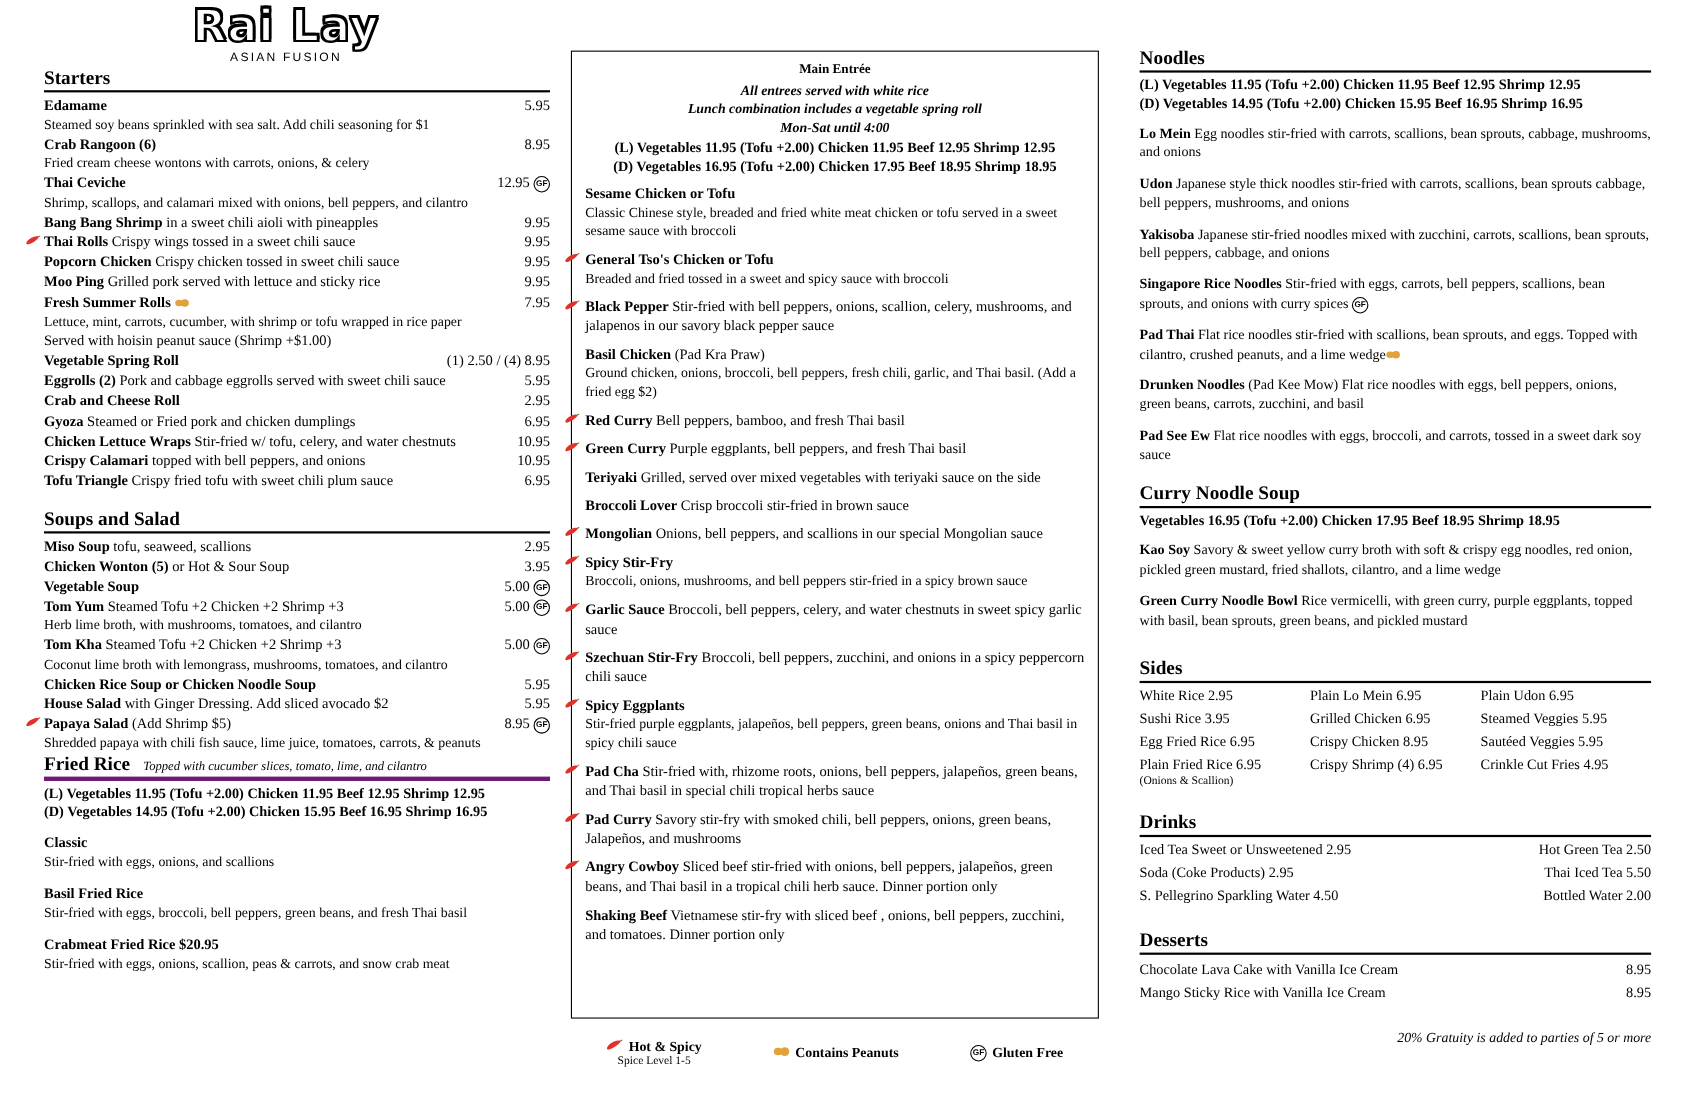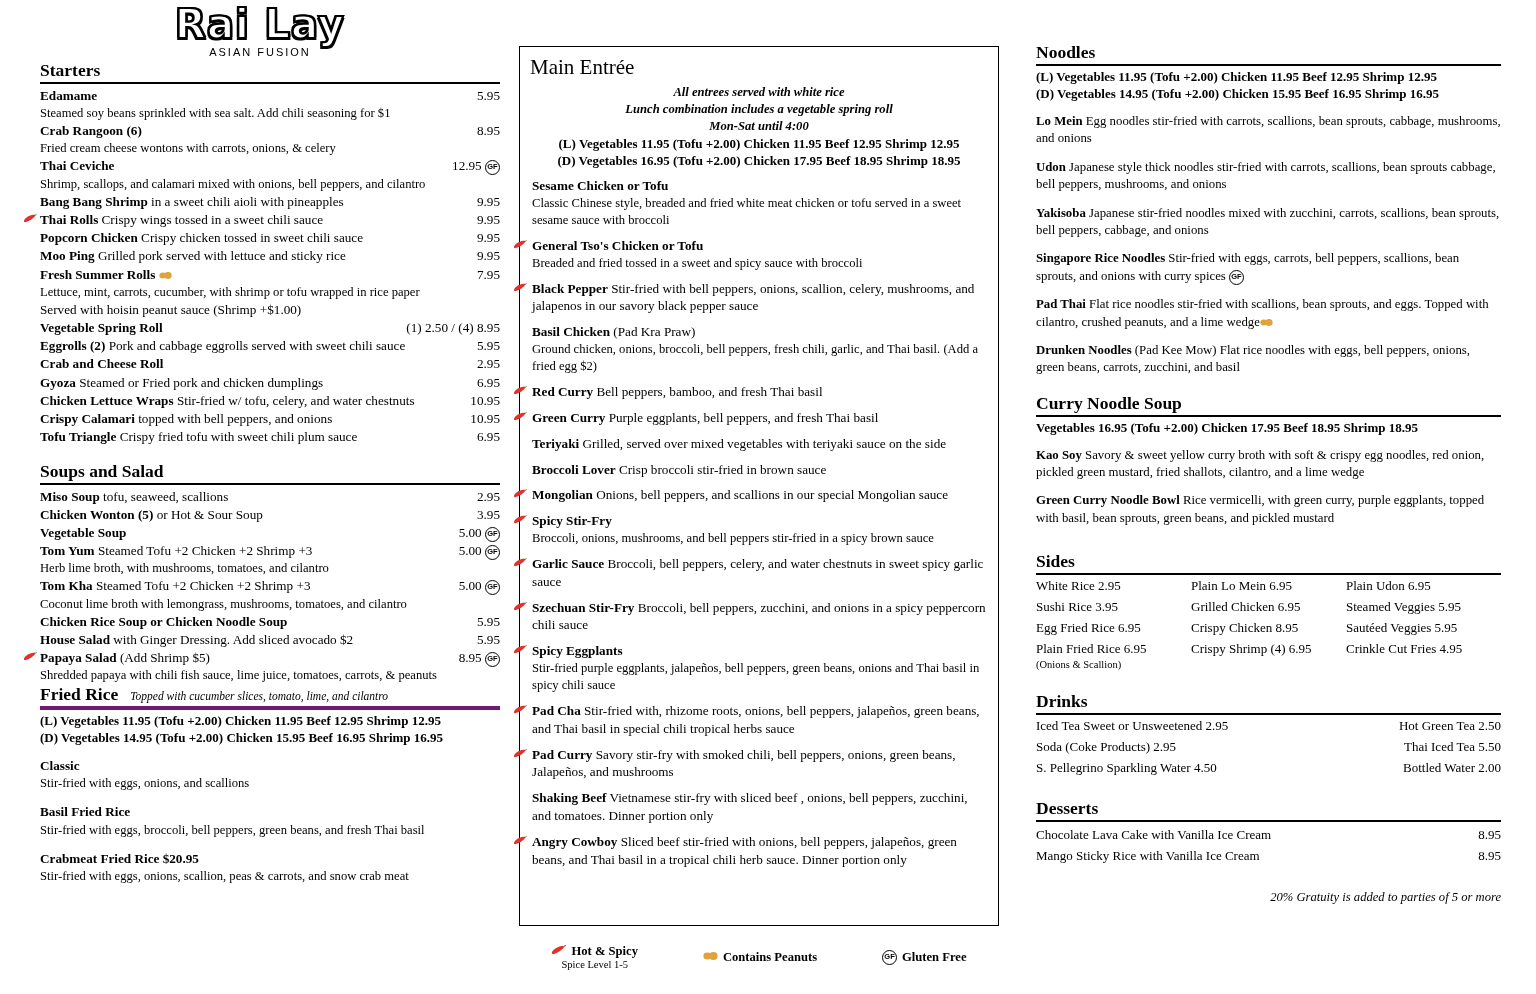--- a/index.html
+++ b/index.html
@@ -81,21 +81,21 @@
   .peanut{display:inline-block;width:13px;height:9px;vertical-align:-1px;}
 
   
   .entree-box{
     border:1.6px solid #000;
     padding:8px 10px 10px 10px;
     margin-top:24px;
     height:880px;
     box-sizing:border-box;
   }
-  .entree-head{font-weight:normal;font-size:21px;margin-bottom:4px;}
+  .entree-head{text-align:center;font-weight:bold;font-size:12px;margin-bottom:4px;}
   .entree-sub{text-align:center;font-style:italic;font-weight:bold;font-size:12.6px;line-height:1.35;}
   .price-line{font-weight:bold;font-size:13px;text-align:center;margin-top:1px;}
   .entree-item{margin-top:8px;position:relative;padding-left:2px;}
   .entree-item .hdr{font-size:13.2px;line-height:1.35;}
   .entree-item .dsc{font-size:12.6px;line-height:1.35;}
 
   
   .noodle-item{margin-top:11px;font-size:12.8px;line-height:1.36;}
   .sides-grid{display:grid;grid-template-columns:1fr 1fr 1fr;font-size:13px;row-gap:4px;line-height:1.3;}
   .sides-grid .sub{font-size:10.5px;}
@@ -403,30 +403,30 @@
           <div class="entree-item">
             <span class="chili">
               <svg width="14" height="9" viewBox="0 0 15 10">
                 <path d="M14 1 C10 0.5 4 2 1 7 C0.2 8.5 1.5 9.6 3 9 C7 7.6 11.5 5 14 1 Z" fill="#e0322a"></path>
                 <path d="M13.6 1.2 C14.2 0.6 14.6 0.4 14.9 0.7" stroke="#2f7d32" stroke-width="1.1" fill="none"></path>
               </svg>
             </span>
             <div class="hdr"><b>Pad Curry</b> Savory stir-fry with smoked chili, bell peppers, onions, green beans, Jalapeños, and mushrooms</div>
           </div>
           <div class="entree-item">
+            <span class="chili">
+              <svg width="14" height="9" viewBox="0 0 15 10">
+                <path d="M14 1 C10 0.5 4 2 1 7 C0.2 8.5 1.5 9.6 3 9 C7 7.6 11.5 5 14 1 Z" fill="#e0322a"></path>
+                <path d="M13.6 1.2 C14.2 0.6 14.6 0.4 14.9 0.7" stroke="#2f7d32" stroke-width="1.1" fill="none"></path>
+              </svg>
+            </span>
+            <div class="hdr"><b>Angry Cowboy</b> Sliced beef stir-fried with onions, bell peppers, jalapeños, green beans, and Thai basil in a tropical chili herb sauce. Dinner portion only</div>
+          </div>
+          <div class="entree-item">
             <div class="hdr"><b>Shaking Beef</b>  Vietnamese stir-fry with sliced beef , onions, bell peppers, zucchini, and tomatoes. Dinner portion only</div>
-          </div>
-          <div class="entree-item">
-            <span class="chili">
-              <svg width="14" height="9" viewBox="0 0 15 10">
-                <path d="M14 1 C10 0.5 4 2 1 7 C0.2 8.5 1.5 9.6 3 9 C7 7.6 11.5 5 14 1 Z" fill="#e0322a"></path>
-                <path d="M13.6 1.2 C14.2 0.6 14.6 0.4 14.9 0.7" stroke="#2f7d32" stroke-width="1.1" fill="none"></path>
-              </svg>
-            </span>
-            <div class="hdr"><b>Angry Cowboy</b> Sliced beef stir-fried with onions, bell peppers, jalapeños, green beans, and Thai basil in a tropical chili herb sauce. Dinner portion only</div>
           </div>
         </div>
     </div>
   </div>
 
   <div class="col col-right" style="top:42px;">
     <div class="sec-title">Noodles</div>
     <div id="noodle-prices">
         <div class="price-line" style="text-align:left">(L) Vegetables 11.95 (Tofu +2.00)    Chicken 11.95    Beef 12.95    Shrimp 12.95</div>
         <div class="price-line" style="text-align:left">(D) Vegetables 14.95 (Tofu +2.00)    Chicken 15.95    Beef 16.95    Shrimp 16.95</div>
@@ -434,20 +434,21 @@
     <div id="noodles">
         <div class="noodle-item"><b>Lo Mein</b> Egg noodles stir-fried with carrots, scallions, bean sprouts, cabbage, mushrooms, and onions</div>
         <div class="noodle-item"><b>Udon</b> Japanese style thick noodles stir-fried with carrots, scallions, bean sprouts cabbage, bell peppers, mushrooms, and onions</div>
         <div class="noodle-item"><b>Yakisoba</b> Japanese stir-fried noodles mixed with zucchini, carrots, scallions, bean sprouts, bell peppers, cabbage, and onions</div>
         <div class="noodle-item"><b>Singapore Rice Noodles</b> Stir-fried with eggs, carrots, bell peppers, scallions, bean sprouts, and onions with curry spices <span class="gf">GF</span></div>
         <div class="noodle-item"><b>Pad Thai</b> Flat rice noodles stir-fried with scallions, bean sprouts, and eggs. Topped with cilantro, crushed peanuts, and a lime wedge<span class="peanut"><svg width="13" height="9" viewBox="0 0 15 10">
               <ellipse cx="4.4" cy="5" rx="4" ry="3.4" fill="#e0a23a"></ellipse>
               <ellipse cx="10.4" cy="5" rx="4.2" ry="3.9" fill="#e0a23a"></ellipse>
             </svg></span></div>
         <div class="noodle-item"><b>Drunken Noodles</b> (Pad Kee Mow) Flat rice noodles with eggs, bell peppers, onions, green beans, carrots, zucchini, and basil</div>
+        <div class="noodle-item"><b>Pad See Ew</b> Flat rice noodles with eggs, broccoli, and carrots, tossed in a sweet dark soy sauce</div>
       </div>
 
     <div class="sec-title" style="margin-top:16px;">Curry Noodle Soup</div>
     <div class="price-line" style="text-align:left;">Vegetables 16.95 (Tofu +2.00)    Chicken 17.95    Beef 18.95    Shrimp 18.95</div>
     <div id="curry">
         <div class="noodle-item"><b>Kao Soy</b>  Savory &amp; sweet yellow curry broth with soft &amp; crispy egg noodles, red onion, pickled green mustard, fried shallots, cilantro, and a lime wedge</div>
         <div class="noodle-item"><b>Green Curry Noodle Bowl</b>  Rice vermicelli, with green curry, purple eggplants, topped with basil, bean sprouts, green beans, and pickled mustard</div>
       </div>
 
     <div class="sec-title" style="margin-top:24px;">Sides</div>

